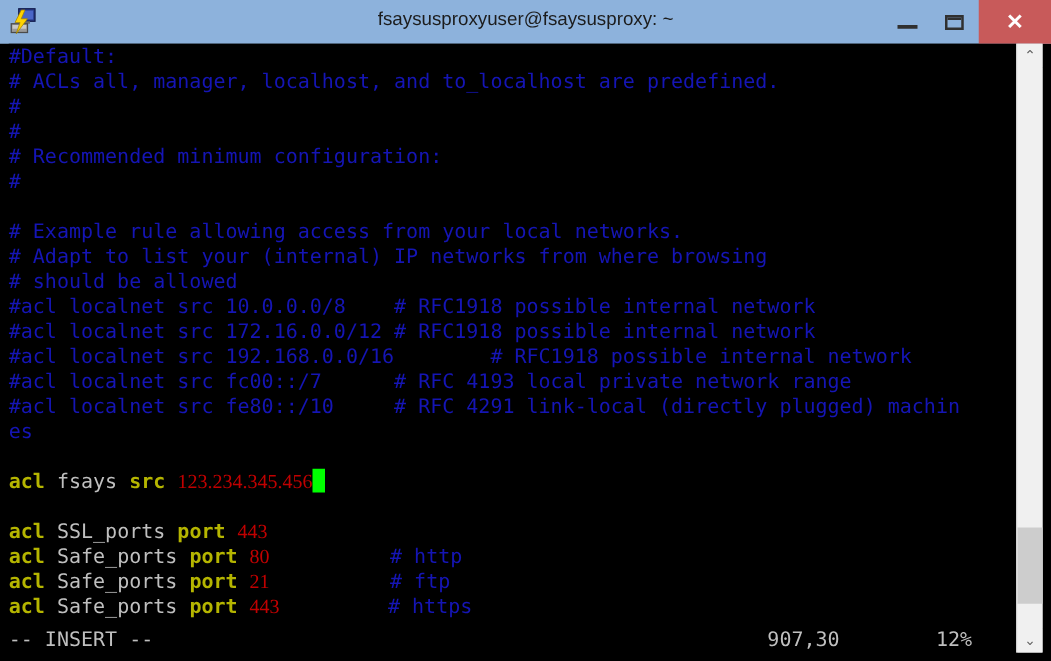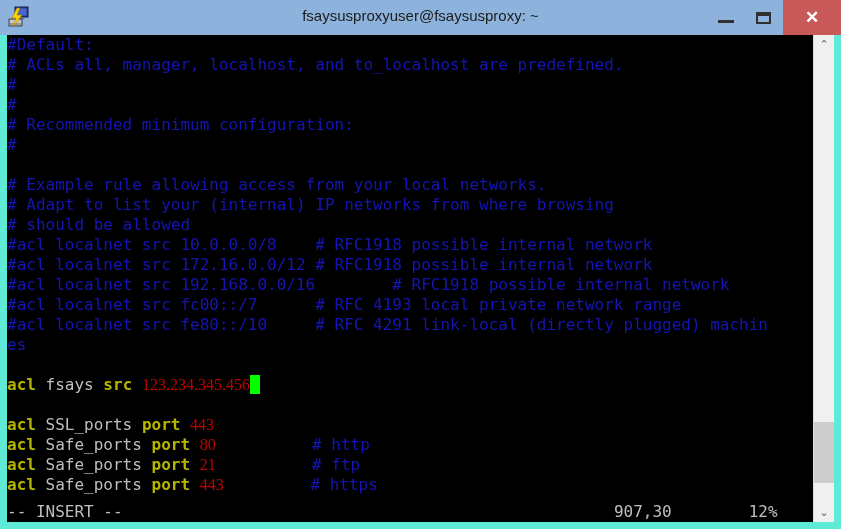--- a/index.html
+++ b/index.html
@@ -13,21 +13,21 @@
     height: 529px;
     overflow: hidden;
     font-family: "Liberation Sans", sans-serif;
   }
 
   
   #window {
     position: absolute;
     left: 0; top: 0;
     width: 841px; height: 529px;
-    background: #5eead4;
+    background: #000000;
     box-sizing: border-box;
   }
 
   
   #titlebar {
     position: absolute;
     left: 0; top: 0;
     width: 841px; height: 35px;
     background: #8db2dc;
   }

